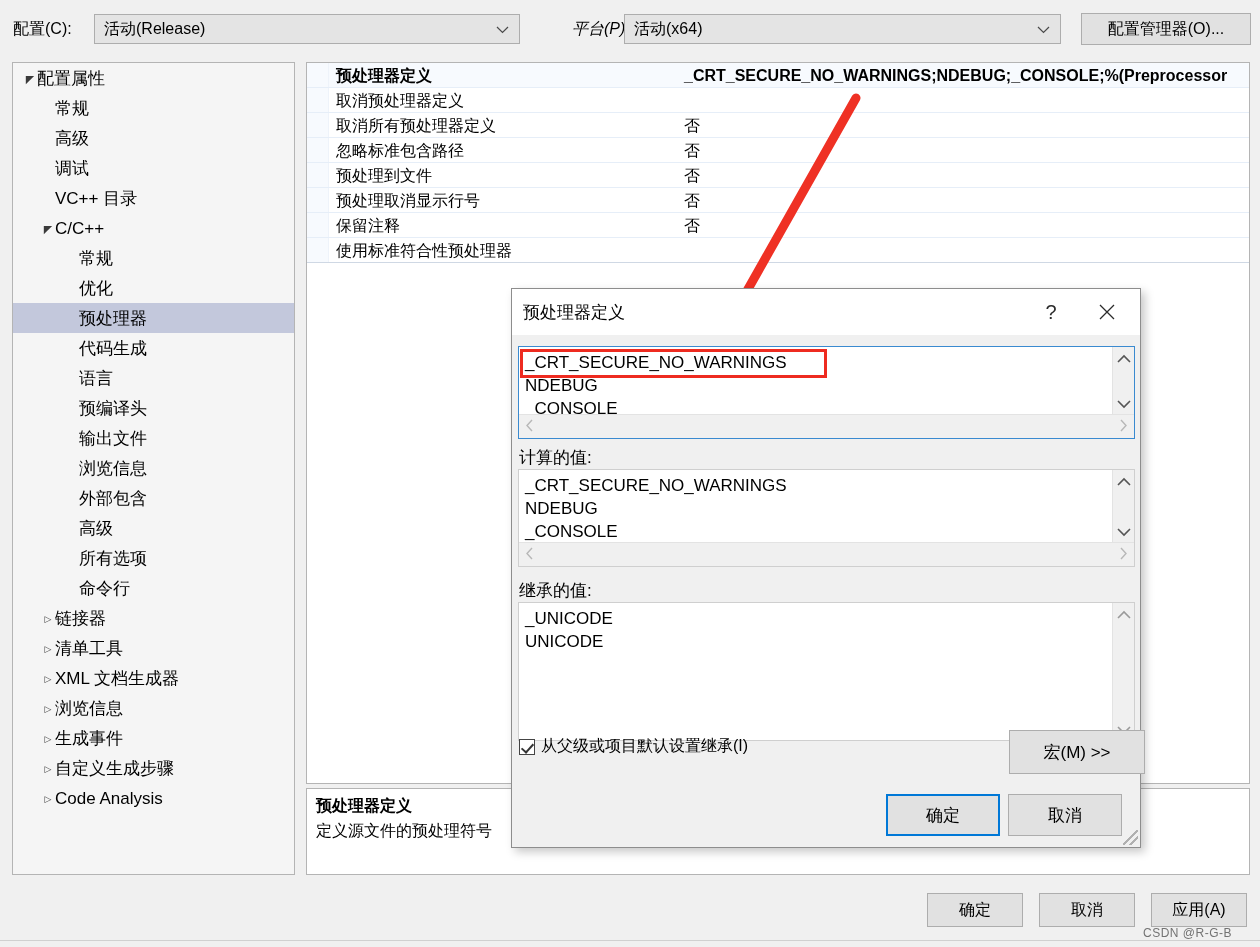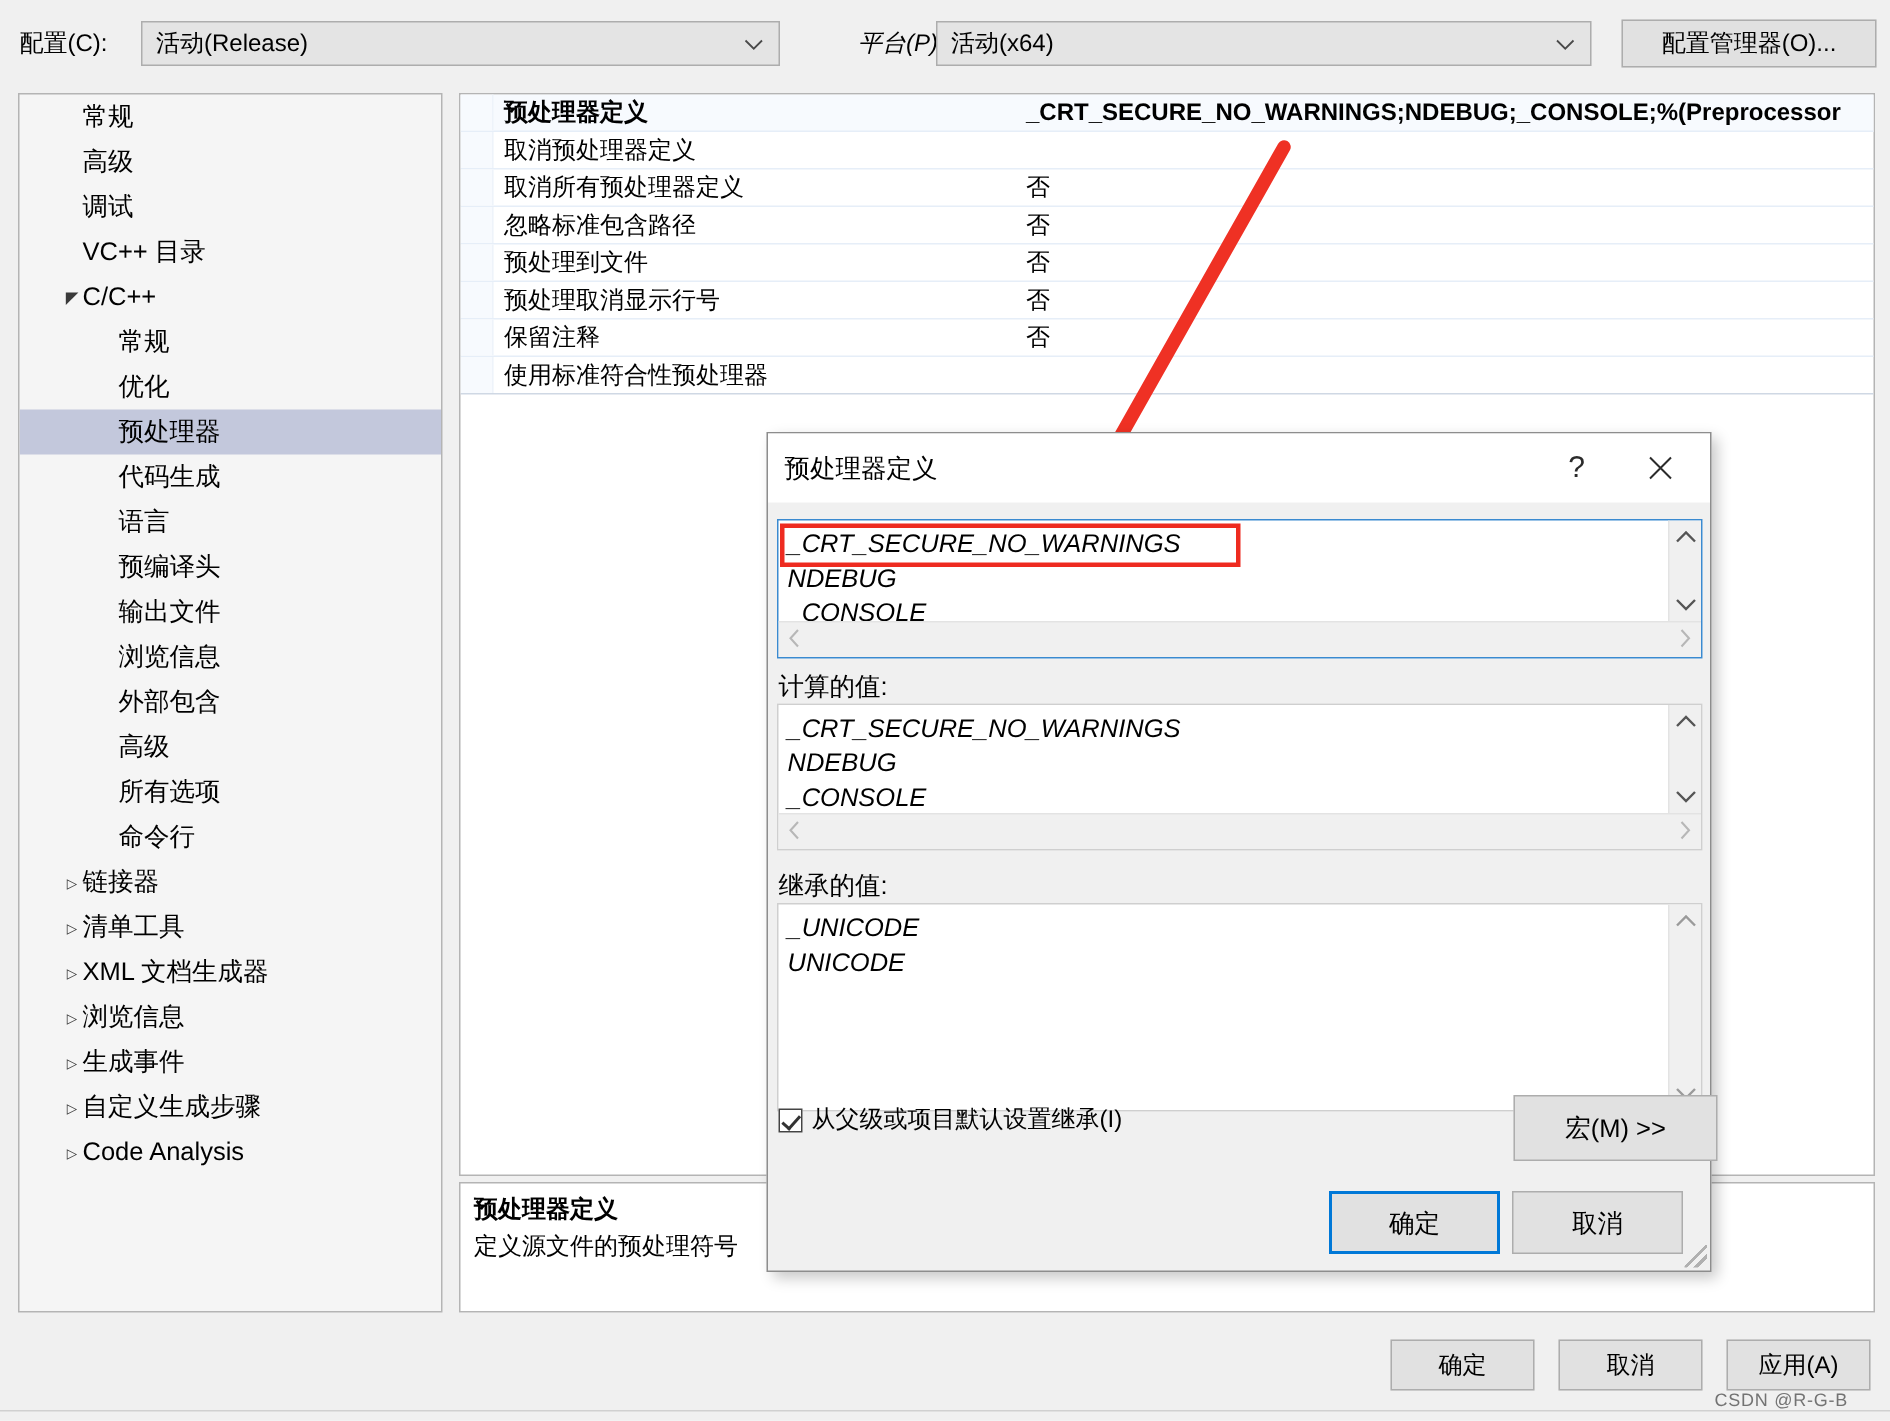--- a/index.html
+++ b/index.html
@@ -113,21 +113,21 @@
   #modal-help {
     position: absolute; right: 72px; top: 8px; width: 34px; height: 30px;
     display: flex; align-items: center; justify-content: center; font-size: 20px; color: #2b2b2b;
   }
   #modal-close {
     position: absolute; right: 16px; top: 8px; width: 34px; height: 30px;
     display: flex; align-items: center; justify-content: center; font-size: 22px; color: #2b2b2b;
   }
 
   .listbox {
-    position: absolute; background: #ffffff; border: 1px solid #cfcfcf; overflow: hidden; font-style: italic;
+    position: absolute; background: #ffffff; border: 1px solid #cfcfcf; overflow: hidden;
   }
   .listbox.focus { border: 1px solid #3a8ad0; }
   .listbox .lines {
     position: absolute; left: 0; top: 0; right: 22px; bottom: 24px;
     padding: 4px 0 0 6px; overflow: hidden;
   }
   .listbox .lines div { font-size: 17px; line-height: 23px; white-space: nowrap; }
   .listbox .vbar {
     position: absolute; right: 0; top: 0; bottom: 24px; width: 22px;
     background: #f0f0f0; border-left: 1px solid #e3e3e3;
@@ -212,20 +212,21 @@
       <div class="carrow">
         <svg width="13" height="8" viewBox="0 0 13 8">
             <path d="M1 1 L6.5 6.5 L12 1" fill="none" stroke="#4a4a4a" stroke-width="1.2"></path>
           </svg>
       </div>
     </div>
     <div id="btn-cfgmgr">配置管理器(O)...</div>
   </div>
 
   <div id="tree">
+      <div class="tnode d0"><span class="tw" style="transform: rotate(0deg); font-size: 11px;">◤</span><span class="tlabel">配置属性</span></div>
       <div class="tnode d1"><span class="tw"></span><span class="tlabel">常规</span></div>
       <div class="tnode d1"><span class="tw"></span><span class="tlabel">高级</span></div>
       <div class="tnode d1"><span class="tw"></span><span class="tlabel">调试</span></div>
       <div class="tnode d1"><span class="tw"></span><span class="tlabel">VC++ 目录</span></div>
       <div class="tnode d1"><span class="tw" style="transform: rotate(0deg); font-size: 11px;">◤</span><span class="tlabel">C/C++</span></div>
       <div class="tnode d2"><span class="tw"></span><span class="tlabel">常规</span></div>
       <div class="tnode d2"><span class="tw"></span><span class="tlabel">优化</span></div>
       <div class="tnode d2 sel"><span class="tw"></span><span class="tlabel">预处理器</span></div>
       <div class="tnode d2"><span class="tw"></span><span class="tlabel">代码生成</span></div>
       <div class="tnode d2"><span class="tw"></span><span class="tlabel">语言</span></div>

